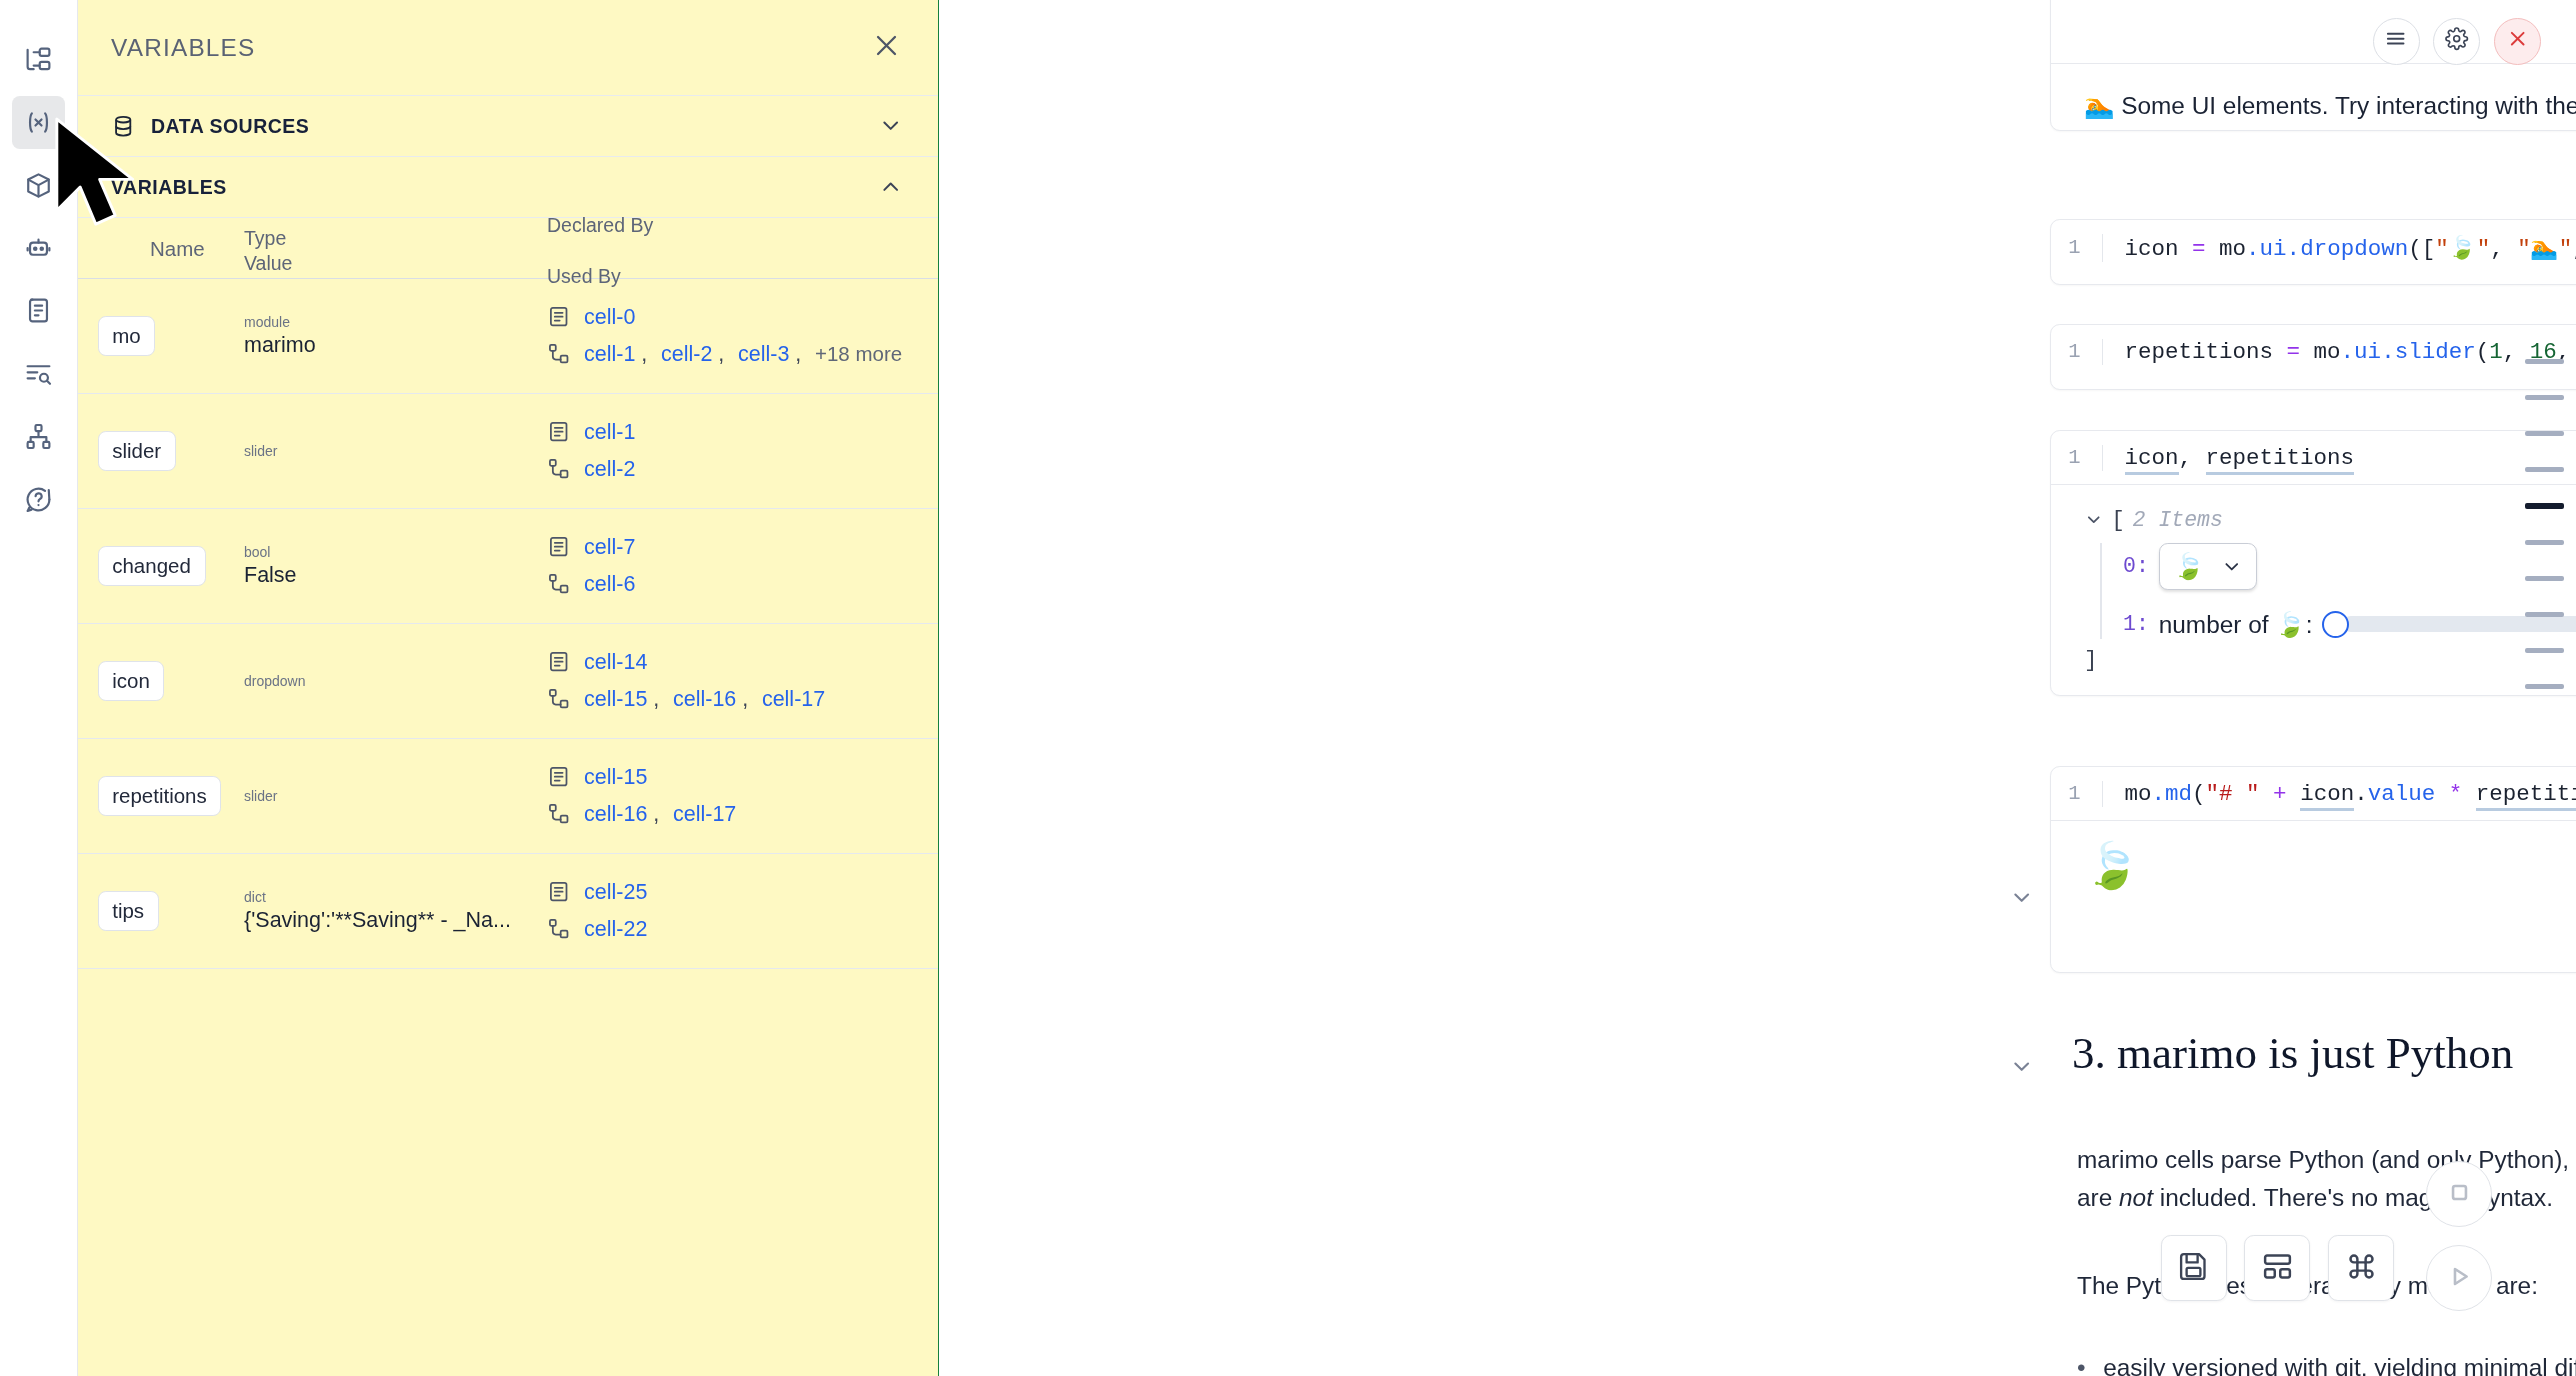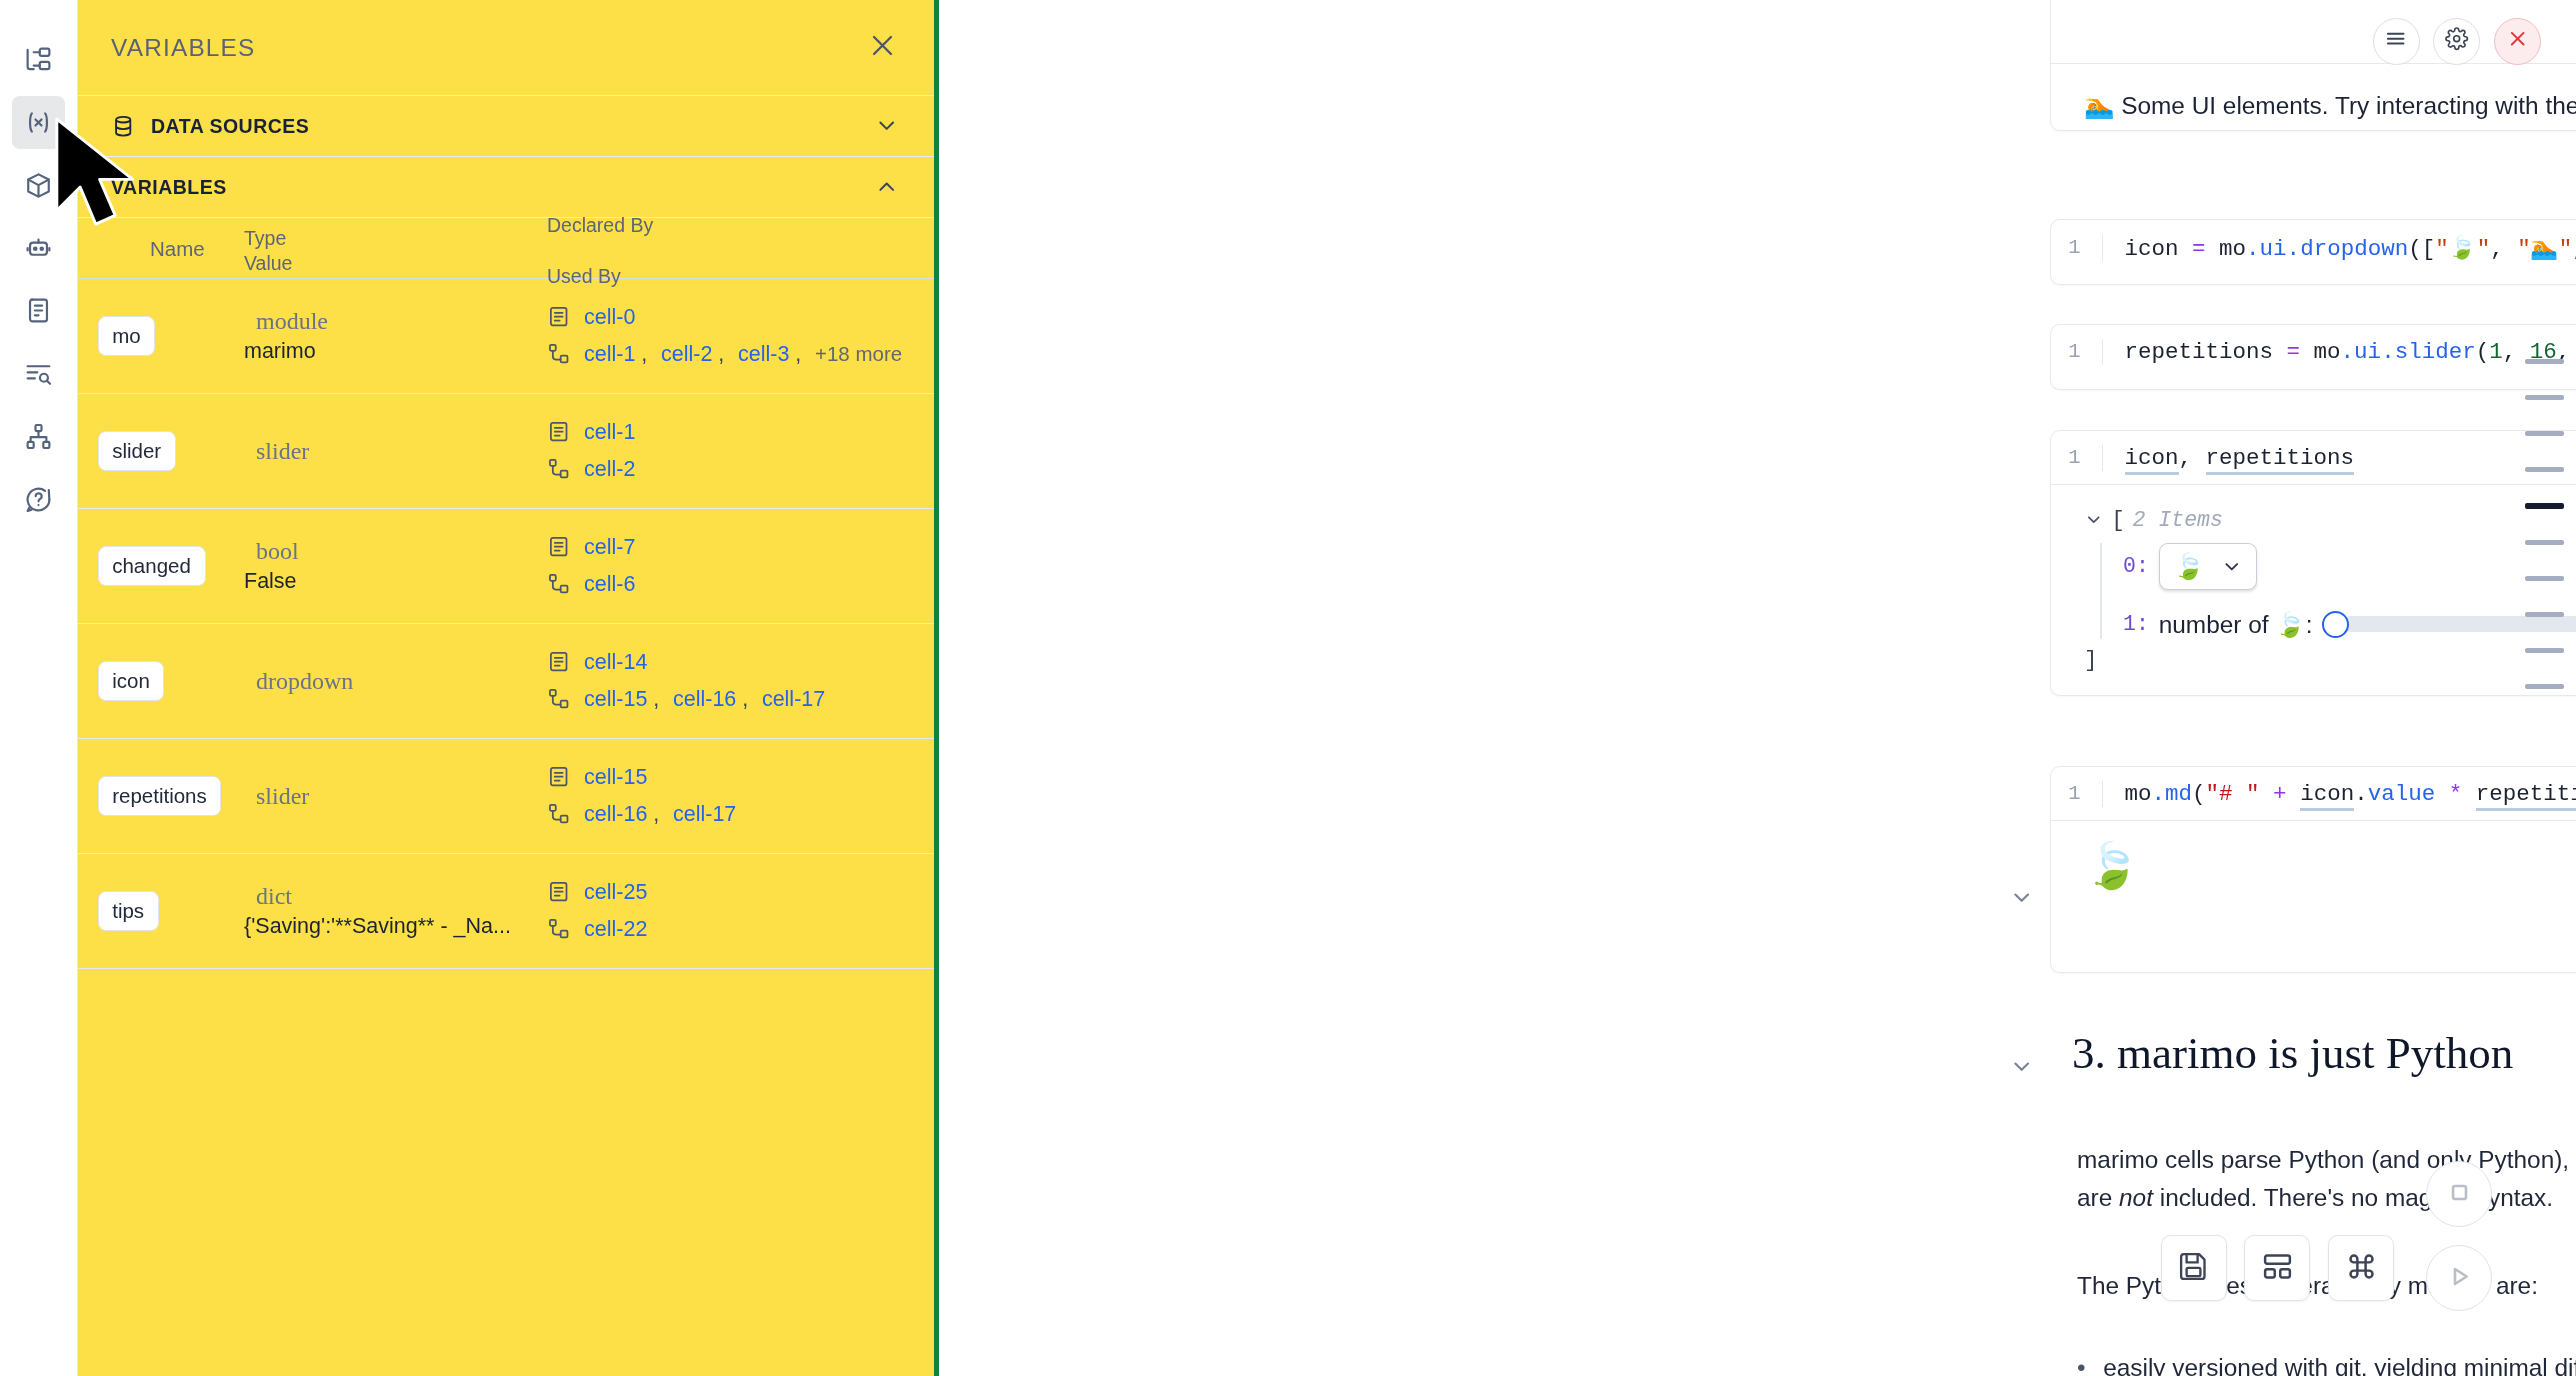--- a/index.html
+++ b/index.html
@@ -29,22 +29,22 @@
     display: flex; align-items: center; justify-content: center;
     border-radius: 7.8px;
     color: #55637d;
   }
   .rail-btn.active { background: #e7e8ea; }
   .rail-btn svg { width: 29px; height: 29px; display: block; }
 
   
   .panel {
     width: 861px; min-width: 861px; height: 100%;
-    background: #fde047;
-    border-right: 5px solid #15803d;
+    background: #fef9c3;
+    border-right: 1px solid #15803d;
     display: flex; flex-direction: column;
     position: relative; z-index: 3;
   }
   .panel-head {
     height: 96px; flex: 0 0 96px;
     display: flex; align-items: center; justify-content: space-between;
     padding: 0 35px 0 33px;
     border-bottom: 1px solid #e8ebef;
   }
   .panel-title {
@@ -110,22 +110,22 @@
   .vrow .c-name { width: 166px; padding-left: 19.5px; display:flex; }
   .vname-chip {
     display: inline-flex; align-items: center; justify-content: center;
     border: 1px solid #dfe3ea; border-radius: 7.8px;
     padding: 6.8px 13.7px; font-size: 20.5px; color:#22293a;
     background: #fff; white-space: nowrap;
     font-family: "Liberation Sans", sans-serif;
   }
   .vrow .c-mid { width: 303px; display:flex; flex-direction:column; gap: 3.9px; }
   .vtype {
-    font-family: Liberation Serif, serif;
-    font-size: 24px; color: #6b7386; margin-left: 12px;
+    font-family: Liberation Sans, sans-serif;
+    font-size: 14px; color: #6b7386;
   }
   .vval {
     font-size: 21.5px; color: #1b2334;
     white-space: nowrap; overflow: hidden; text-overflow: ellipsis;
     max-width: 293px;
   }
   .vrow .c-right { flex: 1; display:flex; flex-direction: column; gap: 11.7px; }
   .cellline { display: flex; gap: 13.7px; }
   .cellline .ci { color:#4d5567; width: 23.4px; height: 23.4px; display:flex; flex:0 0 23.4px;}
   .cellline .ci svg { width: 23.4px; height: 23.4px; }

